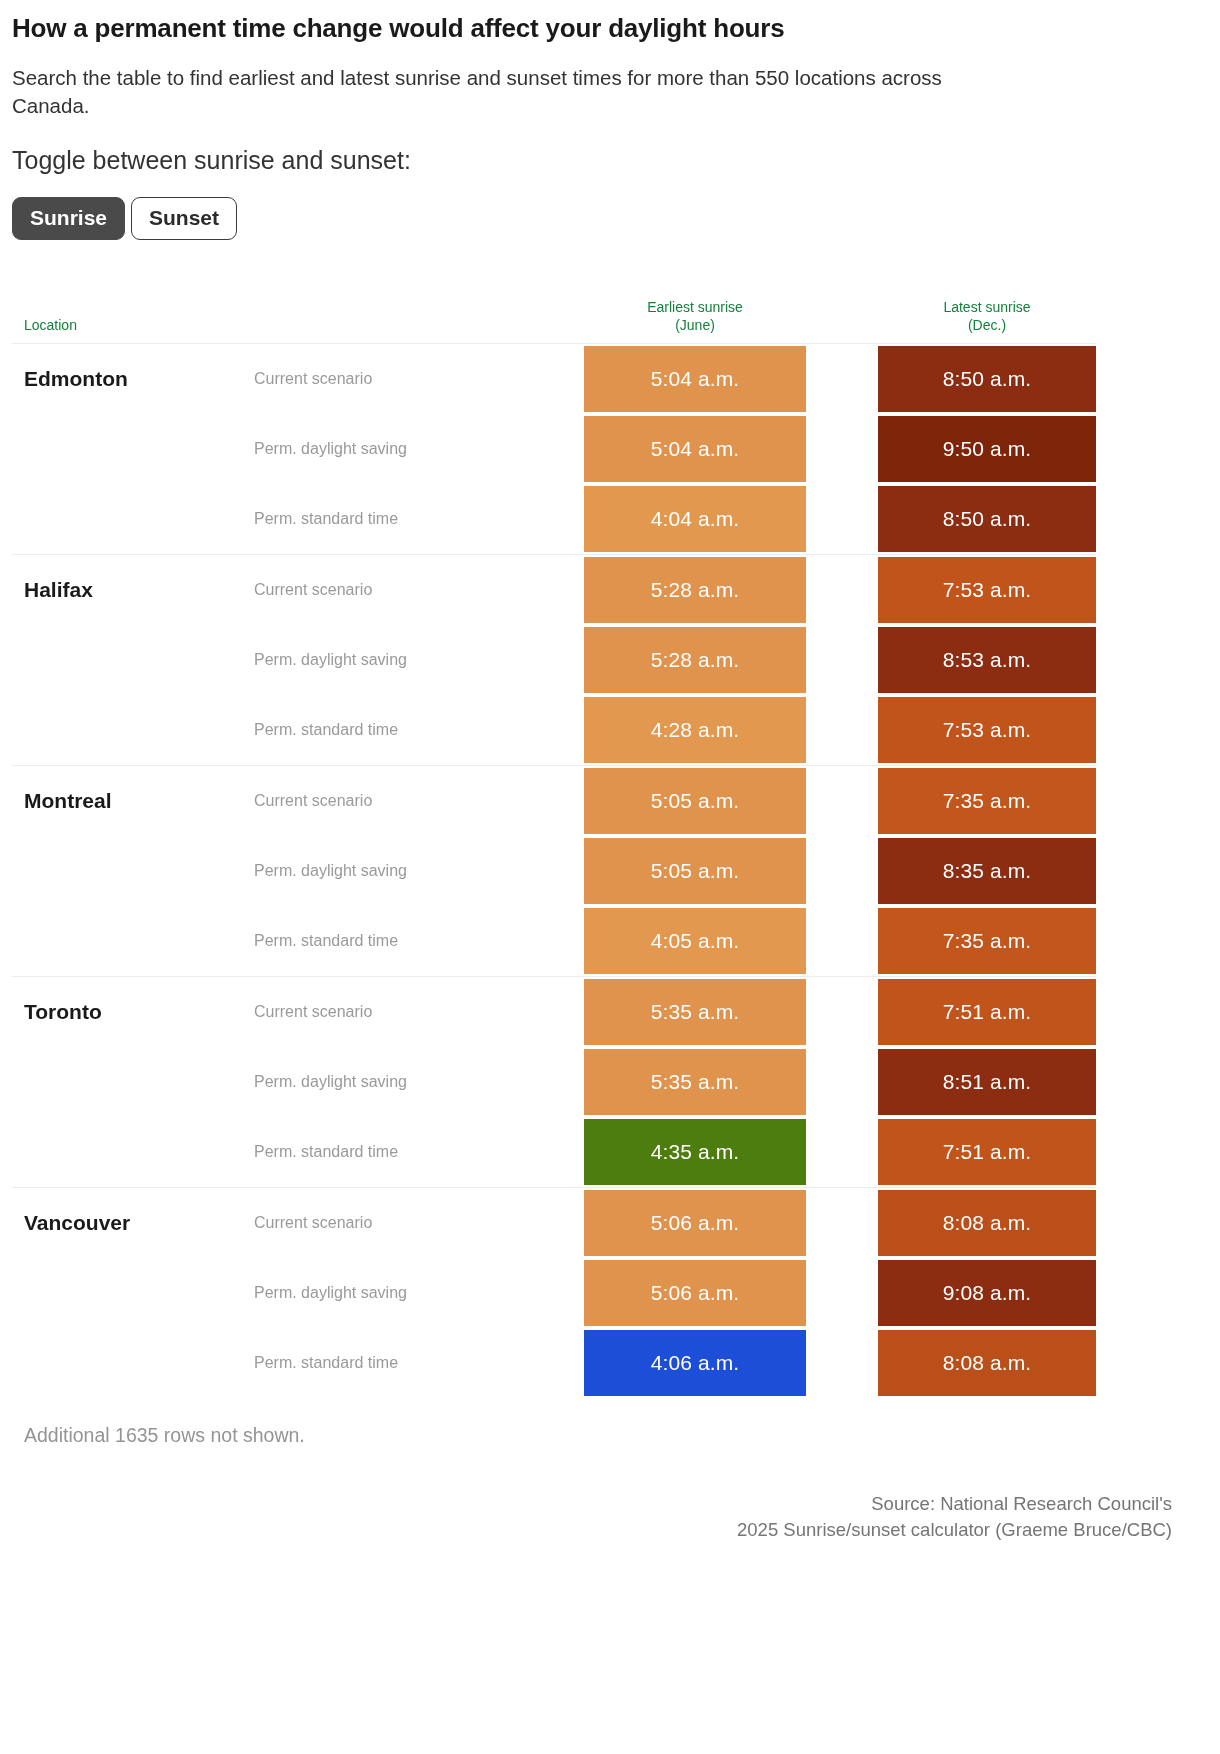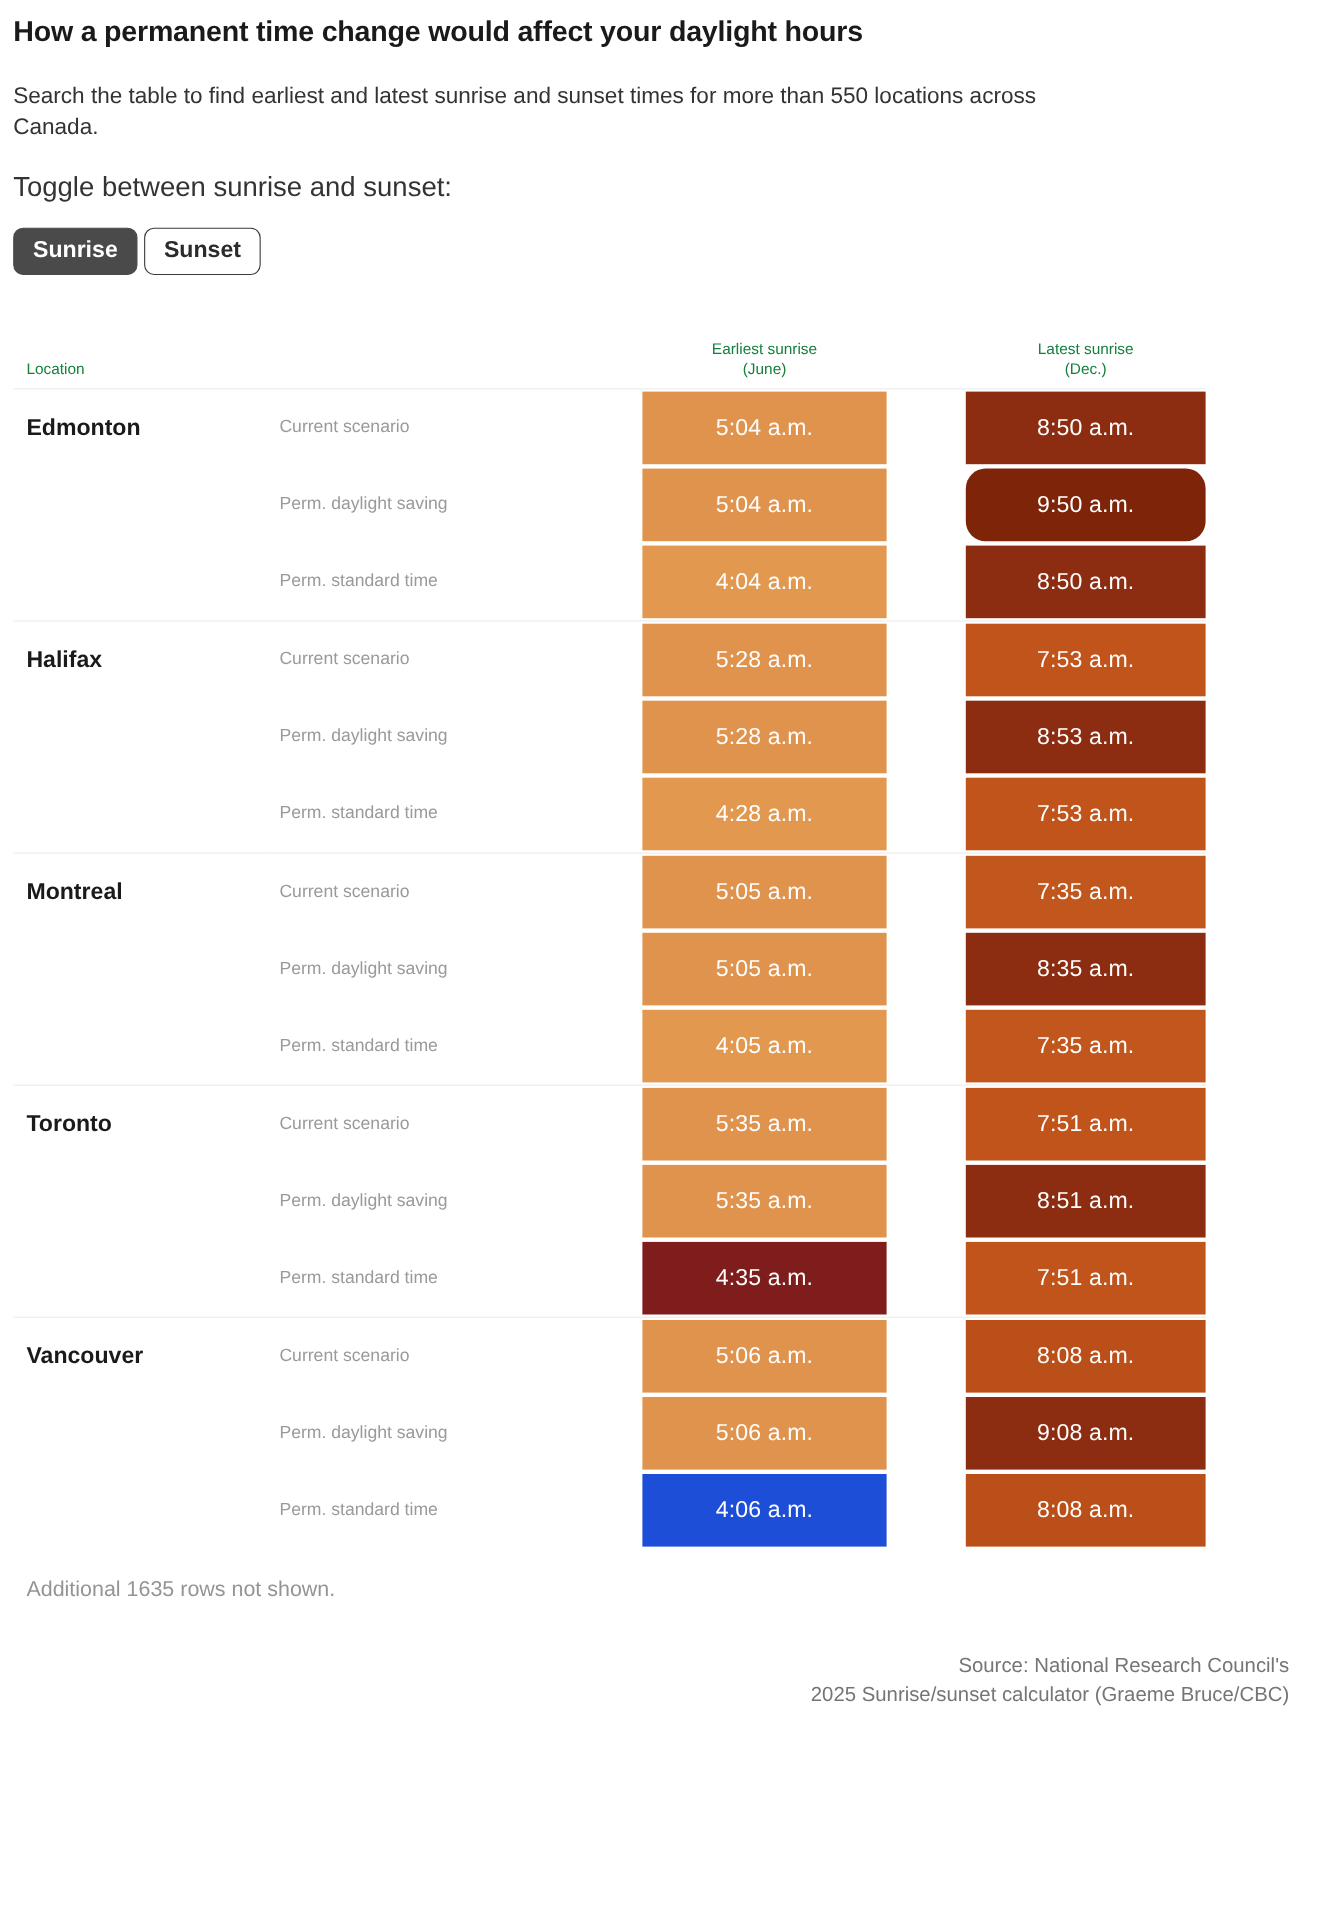--- a/index.html
+++ b/index.html
@@ -19,21 +19,21 @@
     padding: 14px 24px 0 12px;
     width: 1220px;
   }
 
   
   .headline {
     font-size: 26px;
     font-weight: bold;
     letter-spacing: -0.2px;
     color: #1a1a1a;
-    margin: 0 0 30px 0;
+    margin: 0 0 20px 0;
     line-height: 1.15;
   }
   .subhead {
     font-size: 20.5px;
     color: #333333;
     line-height: 1.38;
     margin: 0 0 26px 0;
     max-width: 1010px;
     font-weight: 400;
   }
@@ -201,21 +201,21 @@
           </td>
         </tr>
         <tr>
           <td class="loc"></td>
           <td class="scen">Perm. daylight saving</td>
           <td class="cellwrap">
             <div class="cell" style="background: rgb(224, 147, 77);">5:04 a.m.</div>
           </td>
           <td class="gap"></td>
           <td class="cellwrap">
-            <div class="cell" style="background: rgb(125, 36, 9); border-radius: 18px;">9:50 a.m.</div>
+            <div class="cell" style="background: rgb(125, 36, 9);">9:50 a.m.</div>
           </td>
         </tr>
         <tr>
           <td class="loc"></td>
           <td class="scen">Perm. standard time</td>
           <td class="cellwrap">
             <div class="cell" style="background: rgb(226, 153, 79);">4:04 a.m.</div>
           </td>
           <td class="gap"></td>
           <td class="cellwrap">
@@ -307,21 +307,21 @@
           </td>
           <td class="gap"></td>
           <td class="cellwrap">
             <div class="cell" style="background: rgb(140, 45, 18);">8:51 a.m.</div>
           </td>
         </tr>
         <tr>
           <td class="loc"></td>
           <td class="scen">Perm. standard time</td>
           <td class="cellwrap">
-            <div class="cell" style="background: #7f1d1d;">4:35 a.m.</div>
+            <div class="cell" style="background: #4d7c0f;">4:35 a.m.</div>
           </td>
           <td class="gap"></td>
           <td class="cellwrap">
             <div class="cell" style="background: rgb(192, 84, 27);">7:51 a.m.</div>
           </td>
         </tr>
         <tr class="group-start">
           <td class="loc" rowspan="1">Vancouver</td>
           <td class="scen">Current scenario</td>
           <td class="cellwrap">

